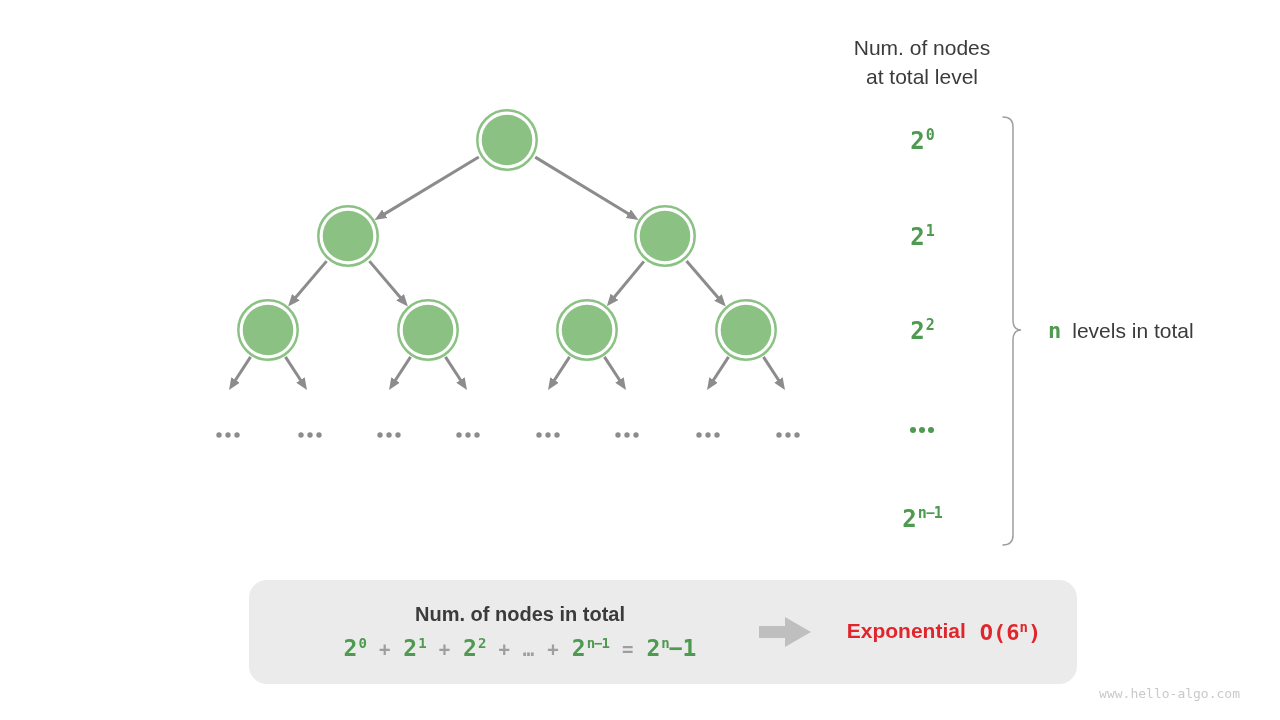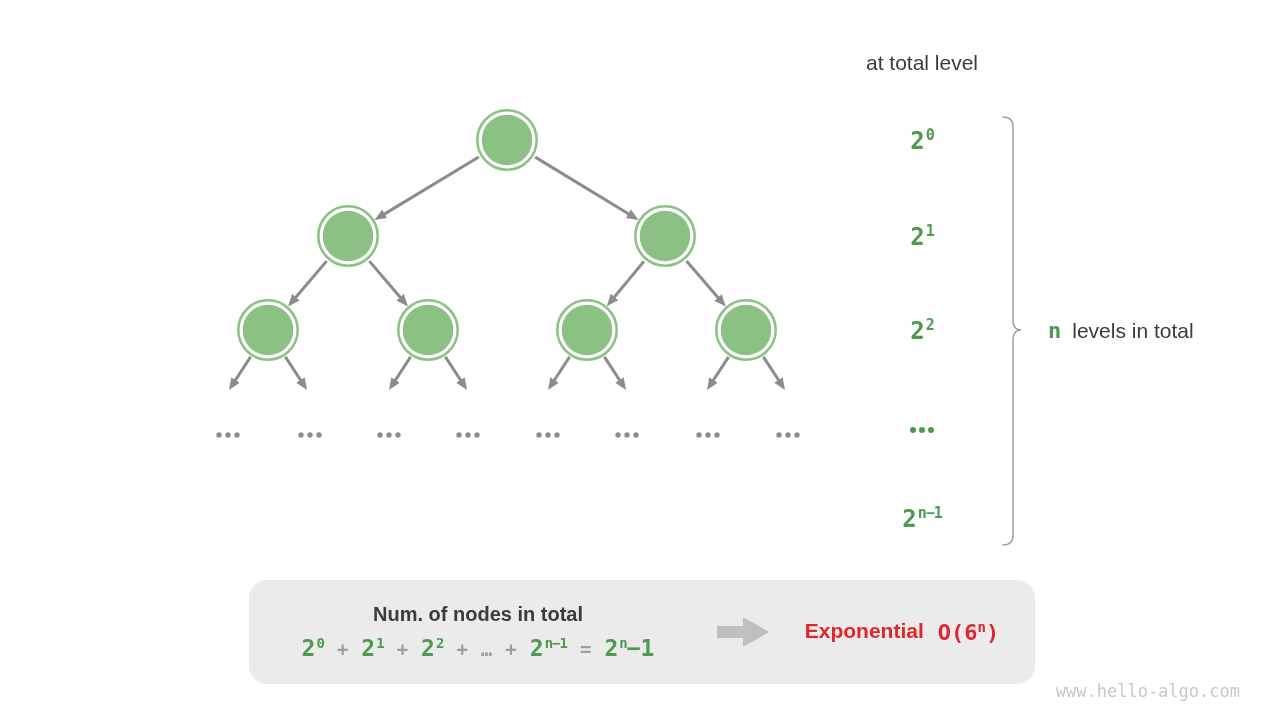--- a/index.html
+++ b/index.html
@@ -35,21 +35,21 @@
   .brace-label .n {
     font-family:"DejaVu Sans Mono", monospace; font-weight:bold;
     font-size:22px; color:var(--green-text,#4E9A50);
   }
   .brace-label .txt { font-size:21px; color:var(--dark-text,#3B3B3B); }
 
   
   .sumbox {
     position:absolute; left:249px; top:580px; width:786px; height:104px;
     background:var(--box-bg,#EBEBEB); border-radius:18px;
-    display:flex; align-items:center;
+    display:flex; align-items:center;padding-left:42px;
   }
   .sb-left { width:458px; text-align:center; }
   .sb-right { flex:1; text-align:center; }
   .sb-title { font-size:20px; font-weight:bold; color:var(--dark-text,#3B3B3B); margin-bottom:9px; }
   .sb-formula {
     display:flex; justify-content:center; align-items:baseline; gap:13px;
     font-family:"DejaVu Sans Mono", monospace; font-weight:bold; white-space:nowrap;
   }
   .term { color:var(--green-text,#4E9A50); font-size:23px; }
   .term sup { font-size:14px; vertical-align:8px; letter-spacing:-1px; margin-left:1px; }
@@ -58,21 +58,21 @@
   .sb-complexity {
     display:flex; justify-content:center; align-items:flex-start; gap:14px;
     color:var(--red-text,#E0262C); font-weight:bold; white-space:nowrap;
   }
   .red-word { font-size:21px; }
   .red-bigo { font-family:"DejaVu Sans Mono", monospace; font-size:22px; }
   .red-bigo sup { font-size:14px; vertical-align:8px; }
 
   .watermark {
     position:absolute; right:40px; bottom:19px;
-    font-family:"DejaVu Sans Mono", monospace; font-size:17px;
+    font-family:"DejaVu Sans Mono", monospace; font-size:13px;
     color:var(--watermark,#C9C9C9);
   }
 </style>
 </head>
 <body>
 
 <div class="canvas">
 
   <svg id="tree-svg" width="1280" height="720" viewBox="0 0 1280 720">
     <defs>
@@ -135,20 +135,21 @@
         <circle cx="708" cy="435" r="2.7" fill="#8C8C8C"></circle>
         <circle cx="717" cy="435" r="2.7" fill="#8C8C8C"></circle>
         <circle cx="779" cy="435" r="2.7" fill="#8C8C8C"></circle>
         <circle cx="788" cy="435" r="2.7" fill="#8C8C8C"></circle>
         <circle cx="797" cy="435" r="2.7" fill="#8C8C8C"></circle>
       </g>
     <path id="brace" d="M1003 117 Q1013 117 1013 127 L1013 320 Q1013 330 1021 330 Q1013 330 1013 340 L1013 535 Q1013 545 1003 545" fill="none" stroke-width="1.5" stroke-linecap="round" stroke="#9E9E9E"></path>
   </svg>
 
   <div class="col-header">
+    <div>Num. of nodes</div>
     <div>at total level</div>
   </div>
 
   <div id="levels">
       <div class="lvl" style="top: 140px;">2<sup>0</sup></div>
       <div class="lvl" style="top: 236px;">2<sup>1</sup></div>
       <div class="lvl" style="top: 330px;">2<sup>2</sup></div>
       <div class="lvl" style="top: 430px;">
         <span class="dotrow">
           <span class="dot"></span>

